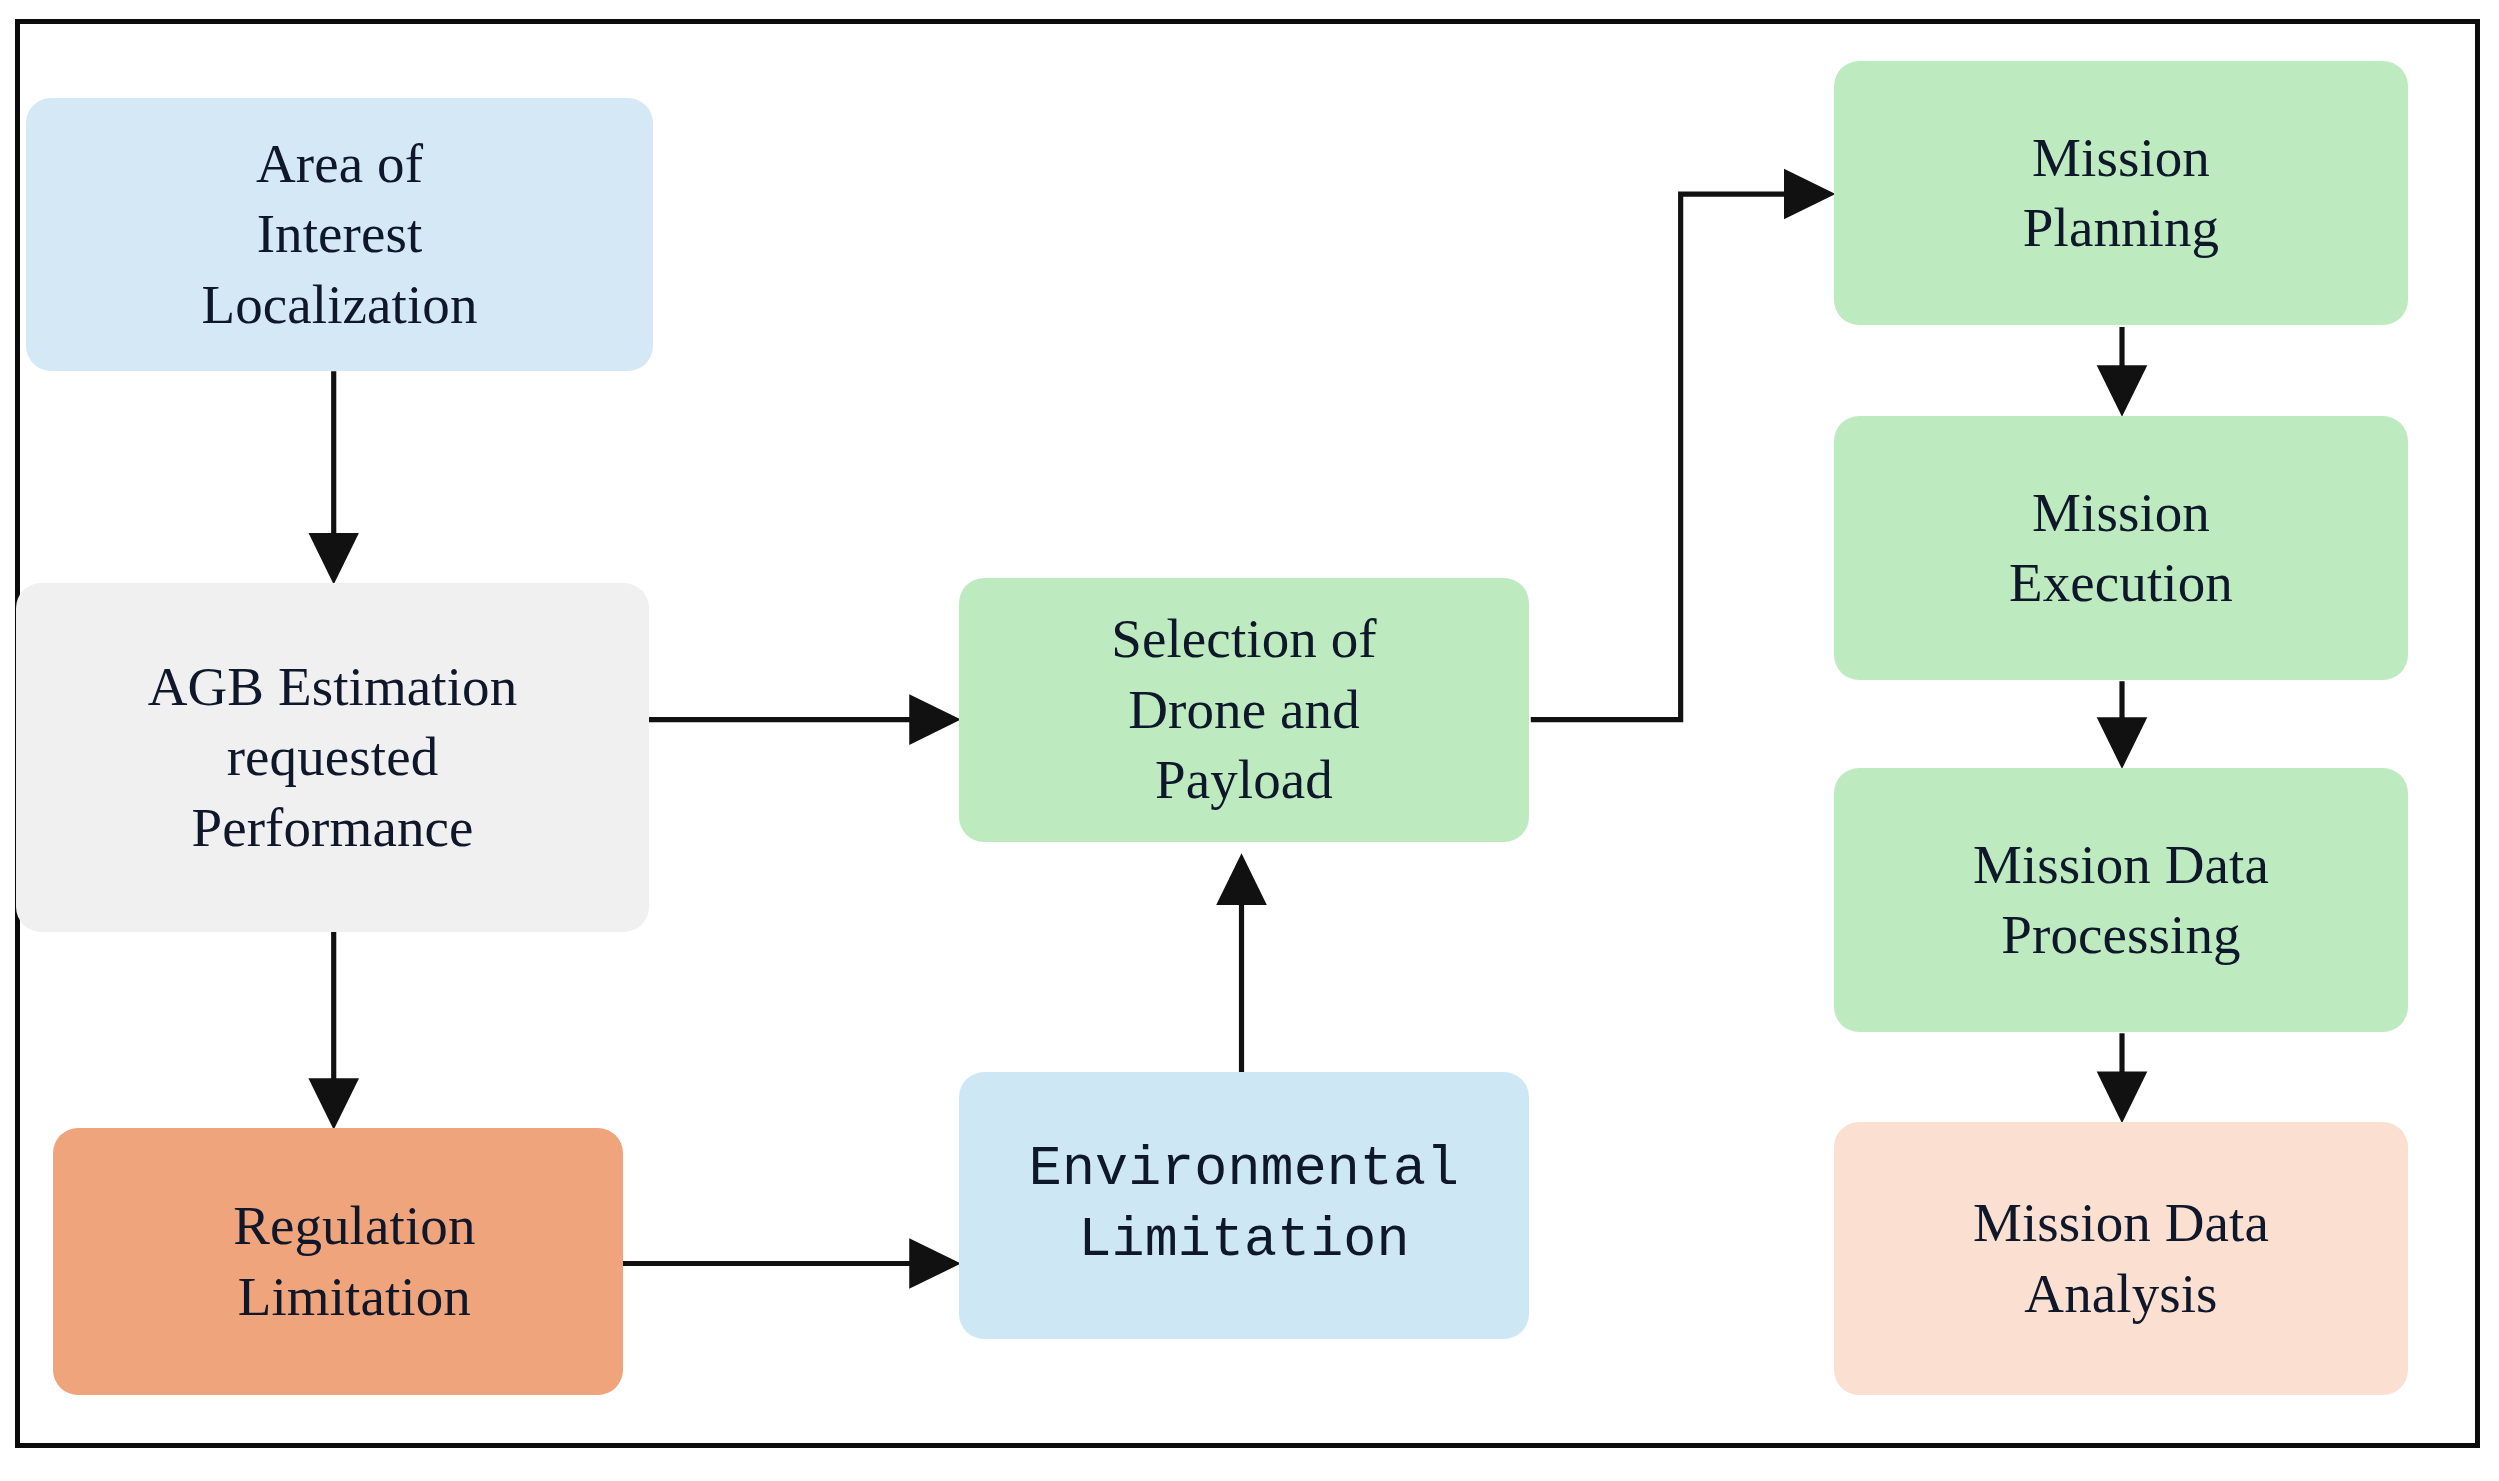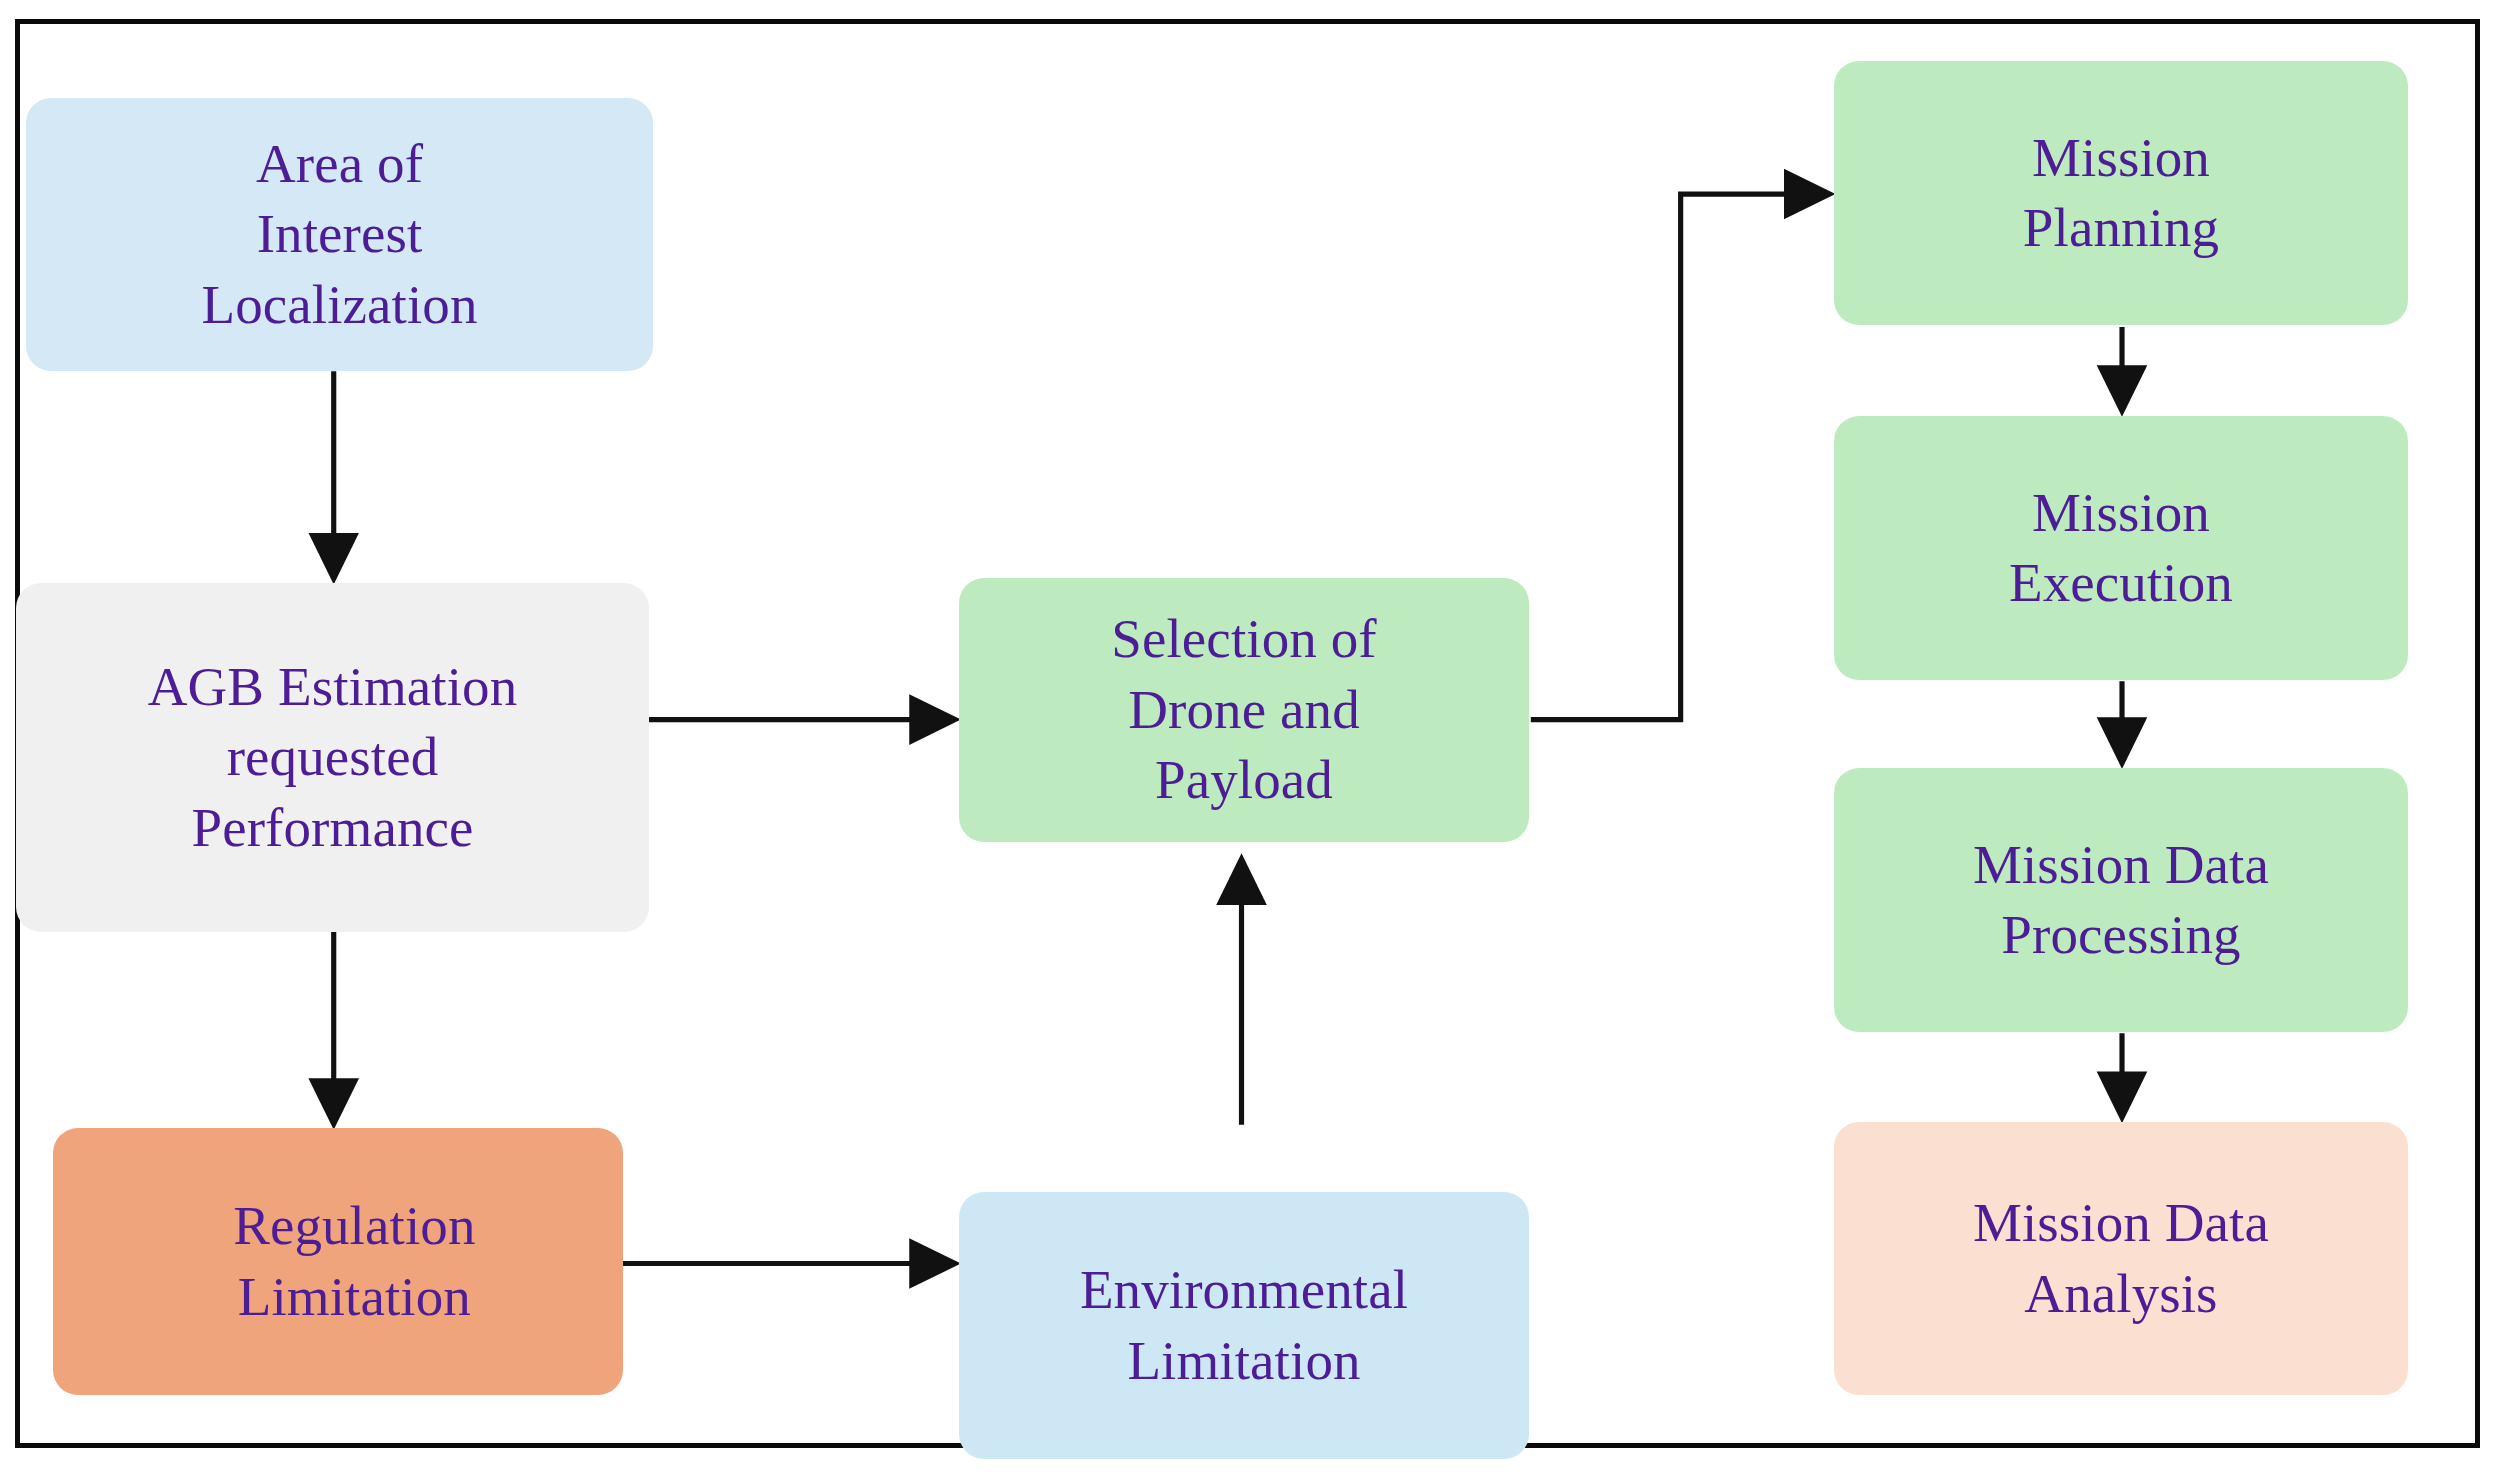--- a/index.html
+++ b/index.html
@@ -3,21 +3,21 @@
 <meta charset="utf-8">
 <style>
   html,body{margin:0;padding:0;background:#ffffff;}
   body{width:2500px;height:1482px;overflow:hidden;font-family:"Liberation Serif","DejaVu Serif",serif;}
   #canvas{position:relative;width:2500px;height:1482px;background:#ffffff;}
   #frame{position:absolute;left:14.8px;top:18.5px;width:2465px;height:1429px;border:5.2px solid #0b0b0b;background:#ffffff;box-sizing:border-box;}
   .node{
     position:absolute;
     display:flex;align-items:center;justify-content:center;
     text-align:center;
-    color:#4c1d95;
+    color:#0f172a;
     font-size:55px;
     line-height:1.28;
     border-radius:25px;
     padding:4.4px 7.4px;
     box-sizing:border-box;
     white-space:pre-line;
     letter-spacing:0.1px;
   }
   .arrow-svg{position:absolute;left:0;top:0;width:2500px;height:1482px;pointer-events:none;overflow:visible;}
 </style>
@@ -51,21 +51,21 @@
 Interest
 Localization</div>
       <div class="node" style="left: 16px; top: 583px; width: 633px; height: 349px; background: rgb(240, 240, 240);">AGB Estimation
 requested
 Performance</div>
       <div class="node" style="left: 53px; top: 1128px; width: 570px; height: 267px; background: rgb(239, 164, 124); padding-left: 40px;">Regulation
 Limitation</div>
       <div class="node" style="left: 959px; top: 578px; width: 570px; height: 264px; background: rgb(189, 235, 191);">Selection of
 Drone and
 Payload</div>
-      <div class="node" style="left: 959px; top: 1192px; width: 570px; height: 267px; background: rgb(205, 232, 244);">Environmental
+      <div class="node" style="left: 959px; top: 1072px; width: 570px; height: 267px; background: rgb(205, 232, 244); font-family: Liberation Mono, monospace;">Environmental
 Limitation</div>
       <div class="node" style="left: 1834px; top: 61px; width: 574px; height: 264px; background: rgb(189, 235, 191);">Mission
 Planning</div>
       <div class="node" style="left: 1834px; top: 416px; width: 574px; height: 264px; background: rgb(189, 235, 191);">Mission
 Execution</div>
       <div class="node" style="left: 1834px; top: 768px; width: 574px; height: 264px; background: rgb(189, 235, 191);">Mission Data
 Processing</div>
       <div class="node" style="left: 1834px; top: 1122px; width: 574px; height: 273px; background: rgb(251, 224, 210);">Mission Data
 Analysis</div>
     </div>

